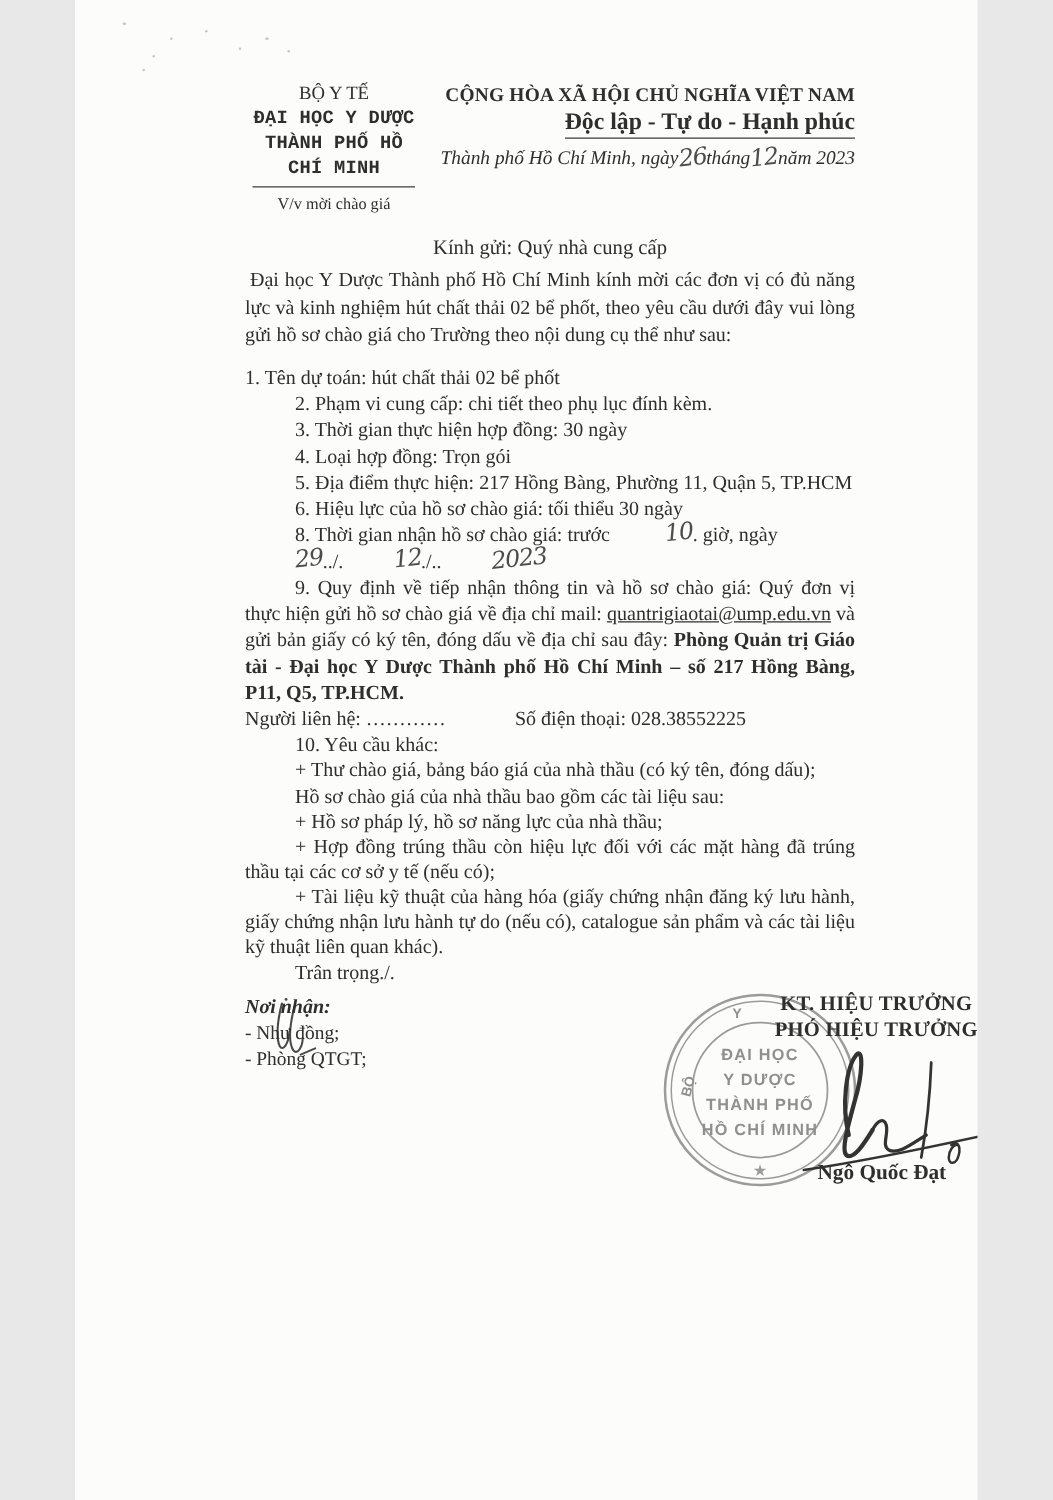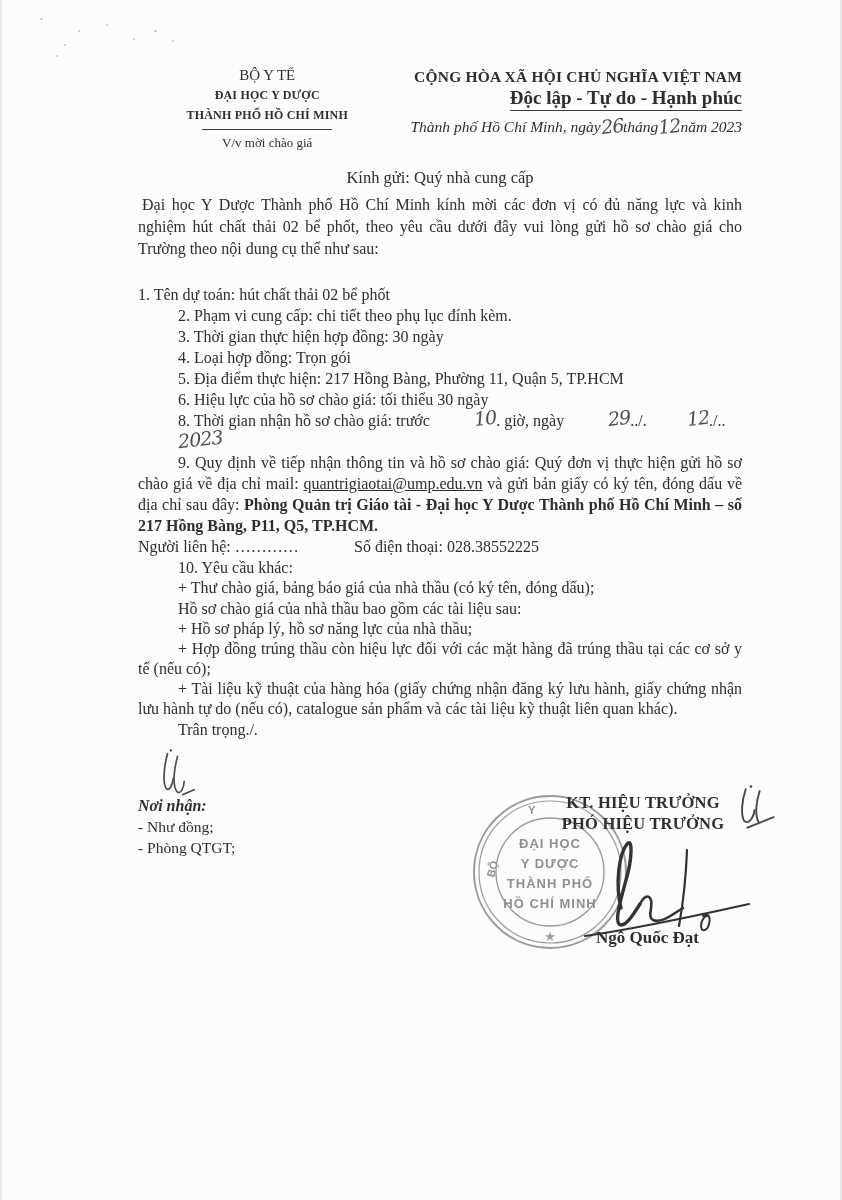--- a/index.html
+++ b/index.html
@@ -1,30 +1,30 @@
 <!DOCTYPE html>
 <html><head>
 <meta charset="utf-8">
 <style>
   html,body { margin:0; padding:0; background:#e8e8e8; }
   .page {
     position:relative;
-    width:838px; height:1200px;
+    width:722px; height:1200px;
     margin:0 auto;
     background:#fcfcfb;
     font-family:"Liberation Serif", serif;
     color:#2e2e2e;
     overflow:hidden;
   }
   .content { padding:66px 98px 0 136px; }
 
   
   .hdr { display:flex; }
   .hdr-left { width:276px; text-align:center; font-size:15px; line-height:19px; }
-  .hdr-left .org { font-weight:bold; font-size:12px; line-height:20px; letter-spacing:.2px; }
+  .hdr-left .org { font-weight:bold; font-size:15px; line-height:20px; letter-spacing:.2px;font-family:Liberation Mono, monospace; }
   .hdr-rule { width:130px; margin:4px auto 3px auto; border:0; border-top:1.5px solid #3c3c3c; }
   .hdr-left .subject { font-size:13px; line-height:20px; }
   .hdr-right { flex:1; text-align:right; padding-left:14px; }
   .motto-title { font-weight:bold; font-size:15.5px; line-height:21px; letter-spacing:.2px; }
   .motto { font-weight:bold; font-size:19px; line-height:22px; display:inline-block;
            border-bottom:1.5px solid #3c3c3c; padding-bottom:1px; }
   .dateline { font-style:italic; font-size:15.5px; line-height:20px; margin-top:6px; white-space:nowrap; }
 
   
   .hw {
@@ -36,21 +36,21 @@
     transform:rotate(-6deg) translateY(1px);
     letter-spacing:-1px;
     line-height:0;
   }
 
   
   .salutation { text-align:center; font-size:16.5px; margin-top:14px; line-height:21px; }
   p { margin:0; font-size:16px; }
   .intro { margin-top:6px; line-height:22px; text-align:justify; text-indent:4px; }
   .li { line-height:21px; }
-  .li0 { margin-top:24px; }
+  .li0 { margin-top:12px; }
   .ind { text-indent:40px; }
   .just { text-align:justify; }
   .doc { line-height:20px; }
   .email { text-decoration:underline; }
   .bold { font-weight:bold; }
   .contact-row { line-height:21px; font-size:16px; }
   .contact-row .c-label { display:inline-block; width:216px; }
   .closing-row { line-height:21px; }
   .paraph-inline { vertical-align:middle; margin-left:14px; position:relative; top:8px; }
 

